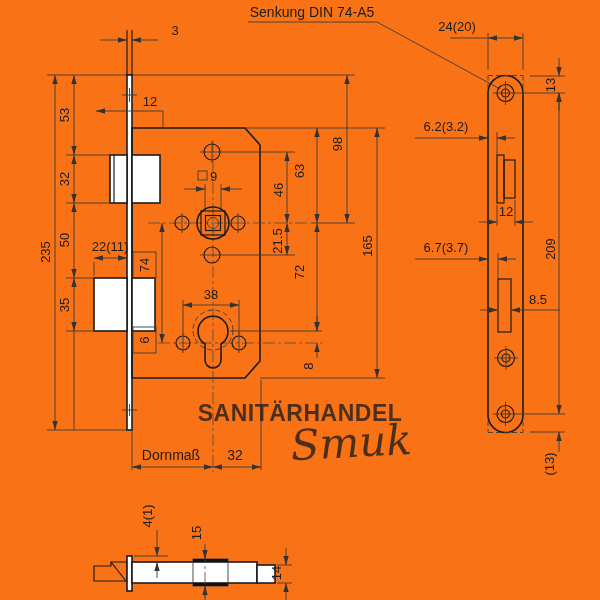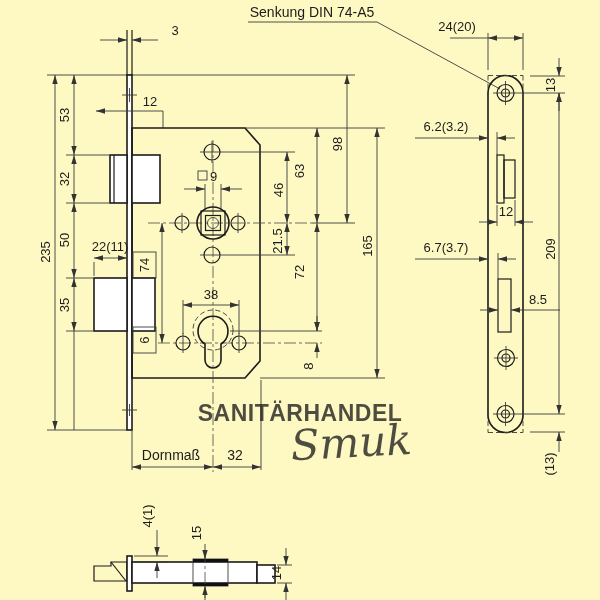--- a/index.html
+++ b/index.html
@@ -1,16 +1,16 @@
 <!DOCTYPE html>
 <html><head>
 <meta charset="utf-8">
 <style>
   html,body{margin:0;padding:0;background:#ffffff;}
-  .stage{width:600px;height:600px;position:relative;background:#fef9c3;overflow:hidden;}
+  .stage{width:600px;height:600px;position:relative;background:#f97316;overflow:hidden;}
   svg{display:block;}
   text{font-family:"Liberation Sans", sans-serif;fill:#1c1c1c;}
   .dim{font-size:13px;}
   .dim-lg{font-size:14px;}
   .obj{stroke:#1b1b1b;stroke-width:1.6;fill:none;}
   .objf{stroke:#1b1b1b;stroke-width:1.6;fill:#fff;}
   .med{stroke:#1b1b1b;stroke-width:1.2;fill:none;}
   .thin{stroke:#3a3a3a;stroke-width:0.9;fill:none;}
   .dashln{stroke:#3a3a3a;stroke-width:0.9;fill:none;stroke-dasharray:5 3;}
   .cl{stroke:#4a4a4a;stroke-width:0.8;fill:none;stroke-dasharray:12 3 3 3;}

